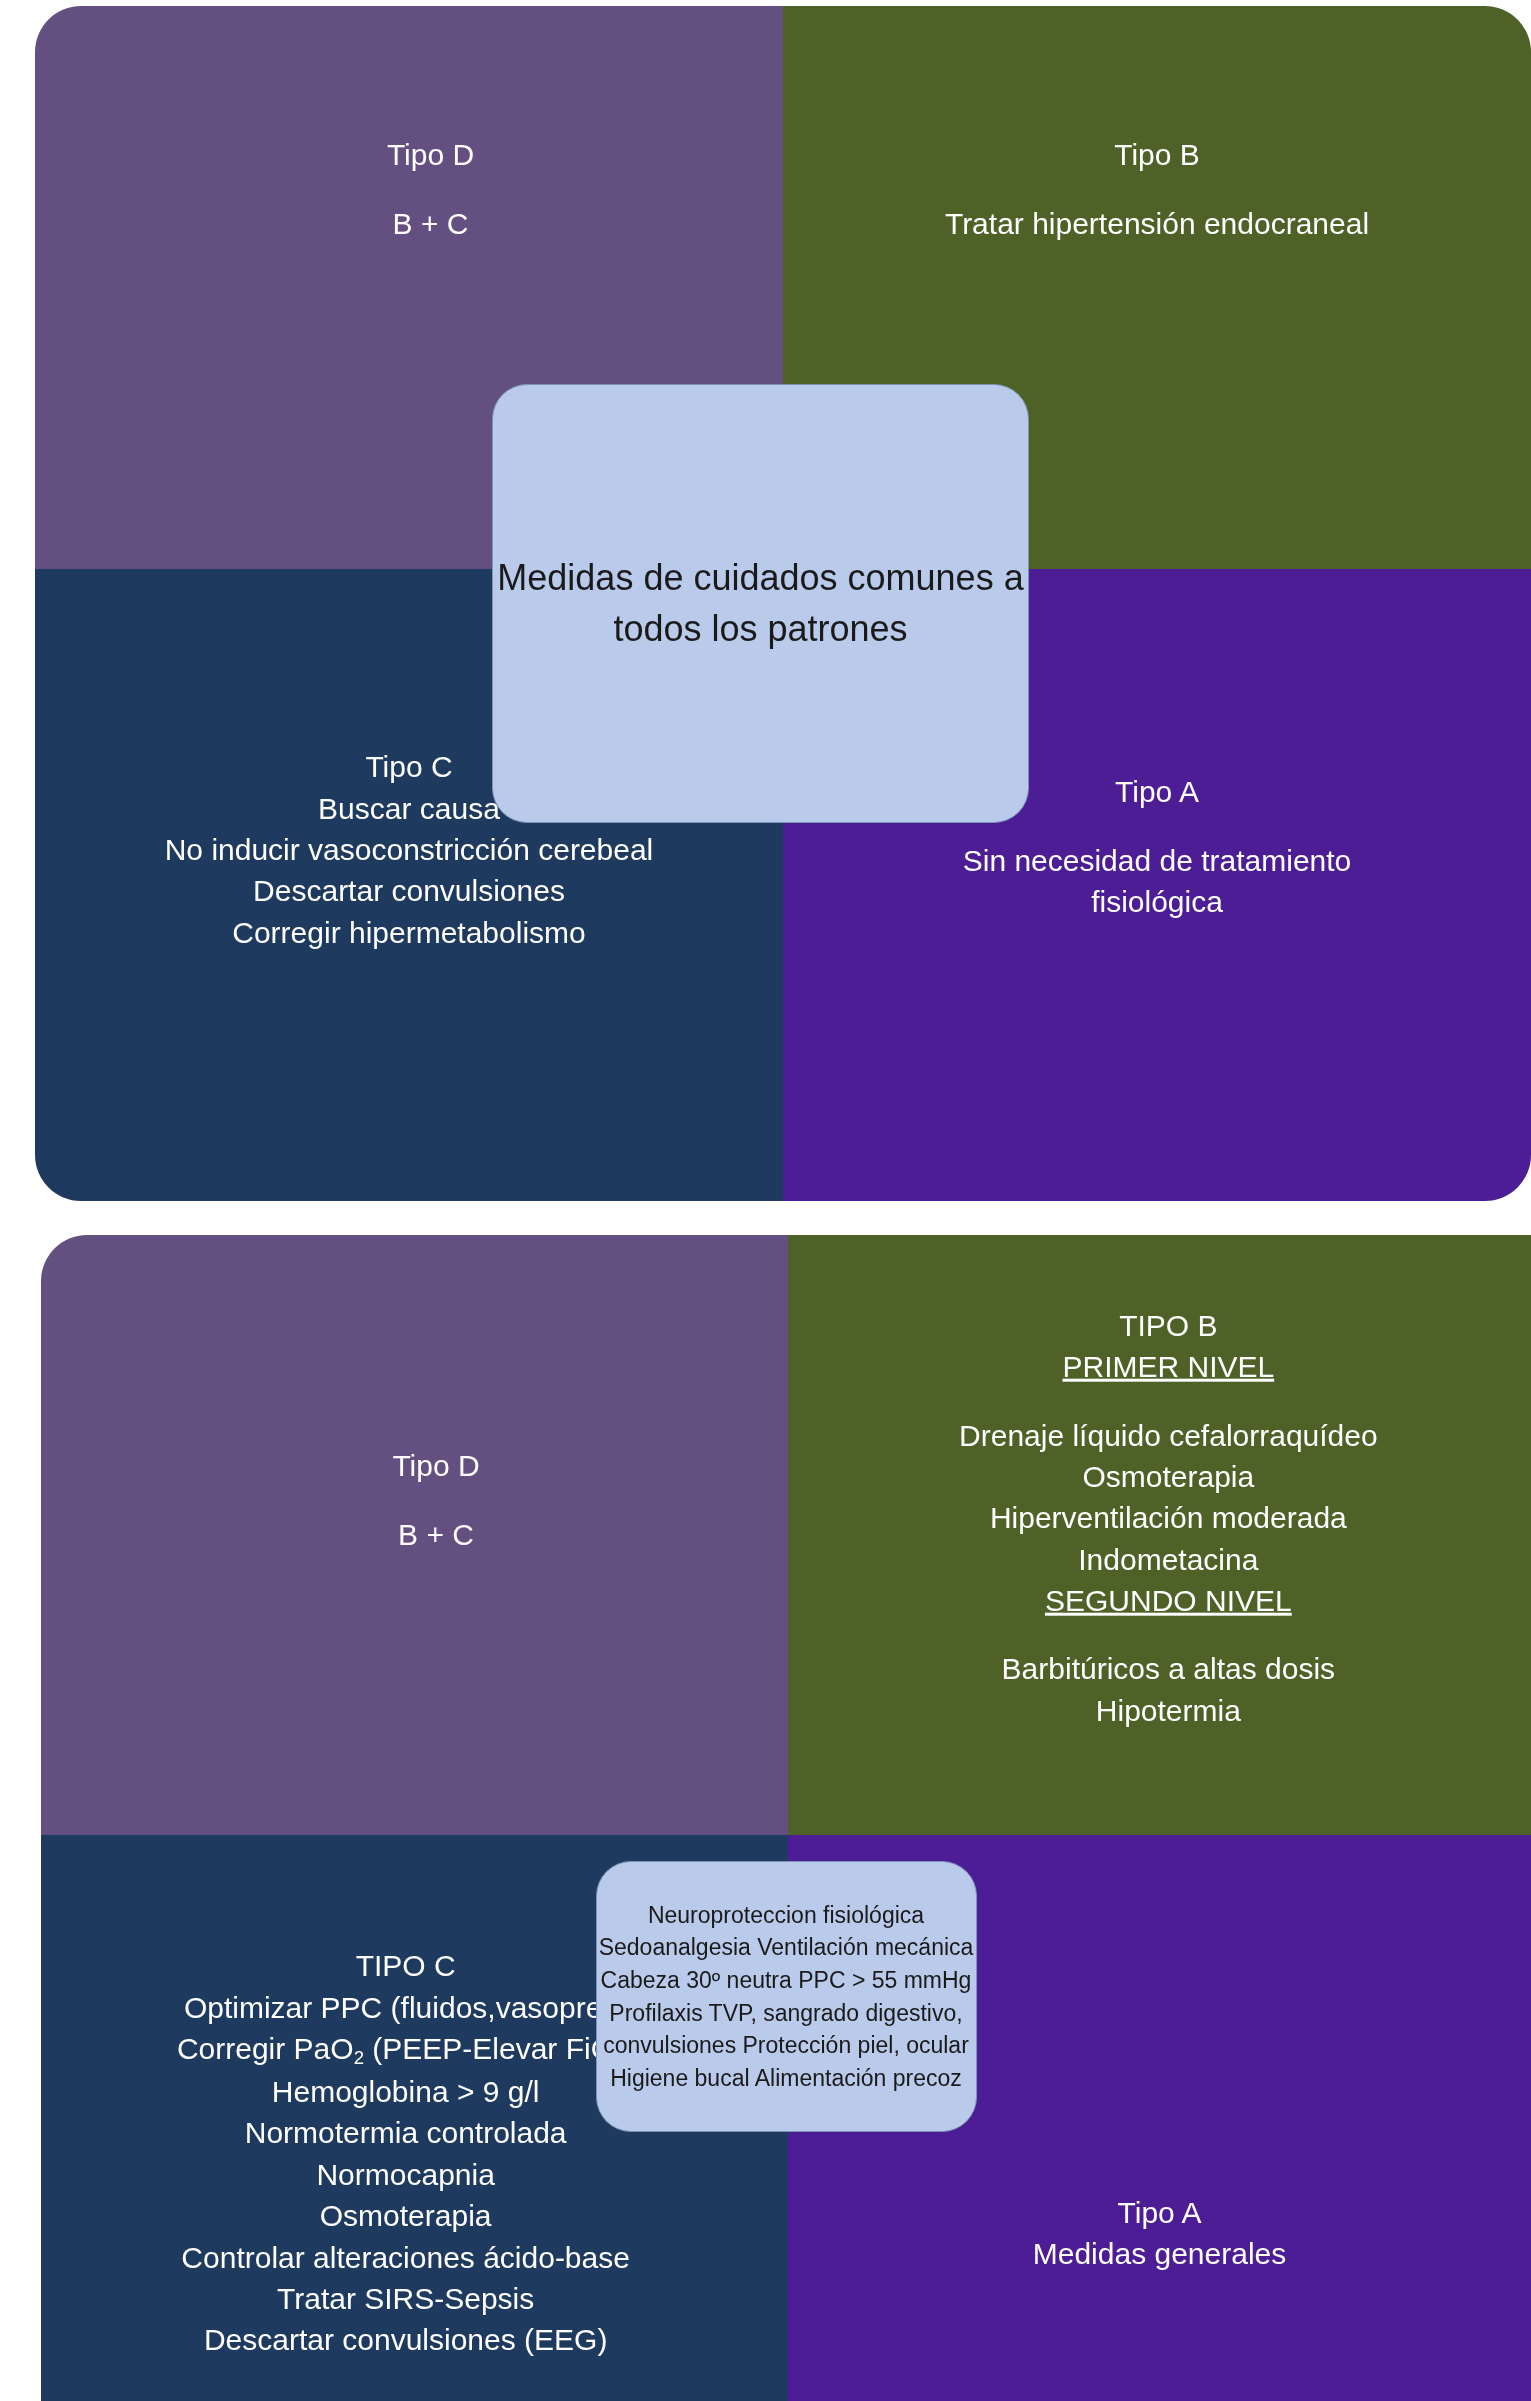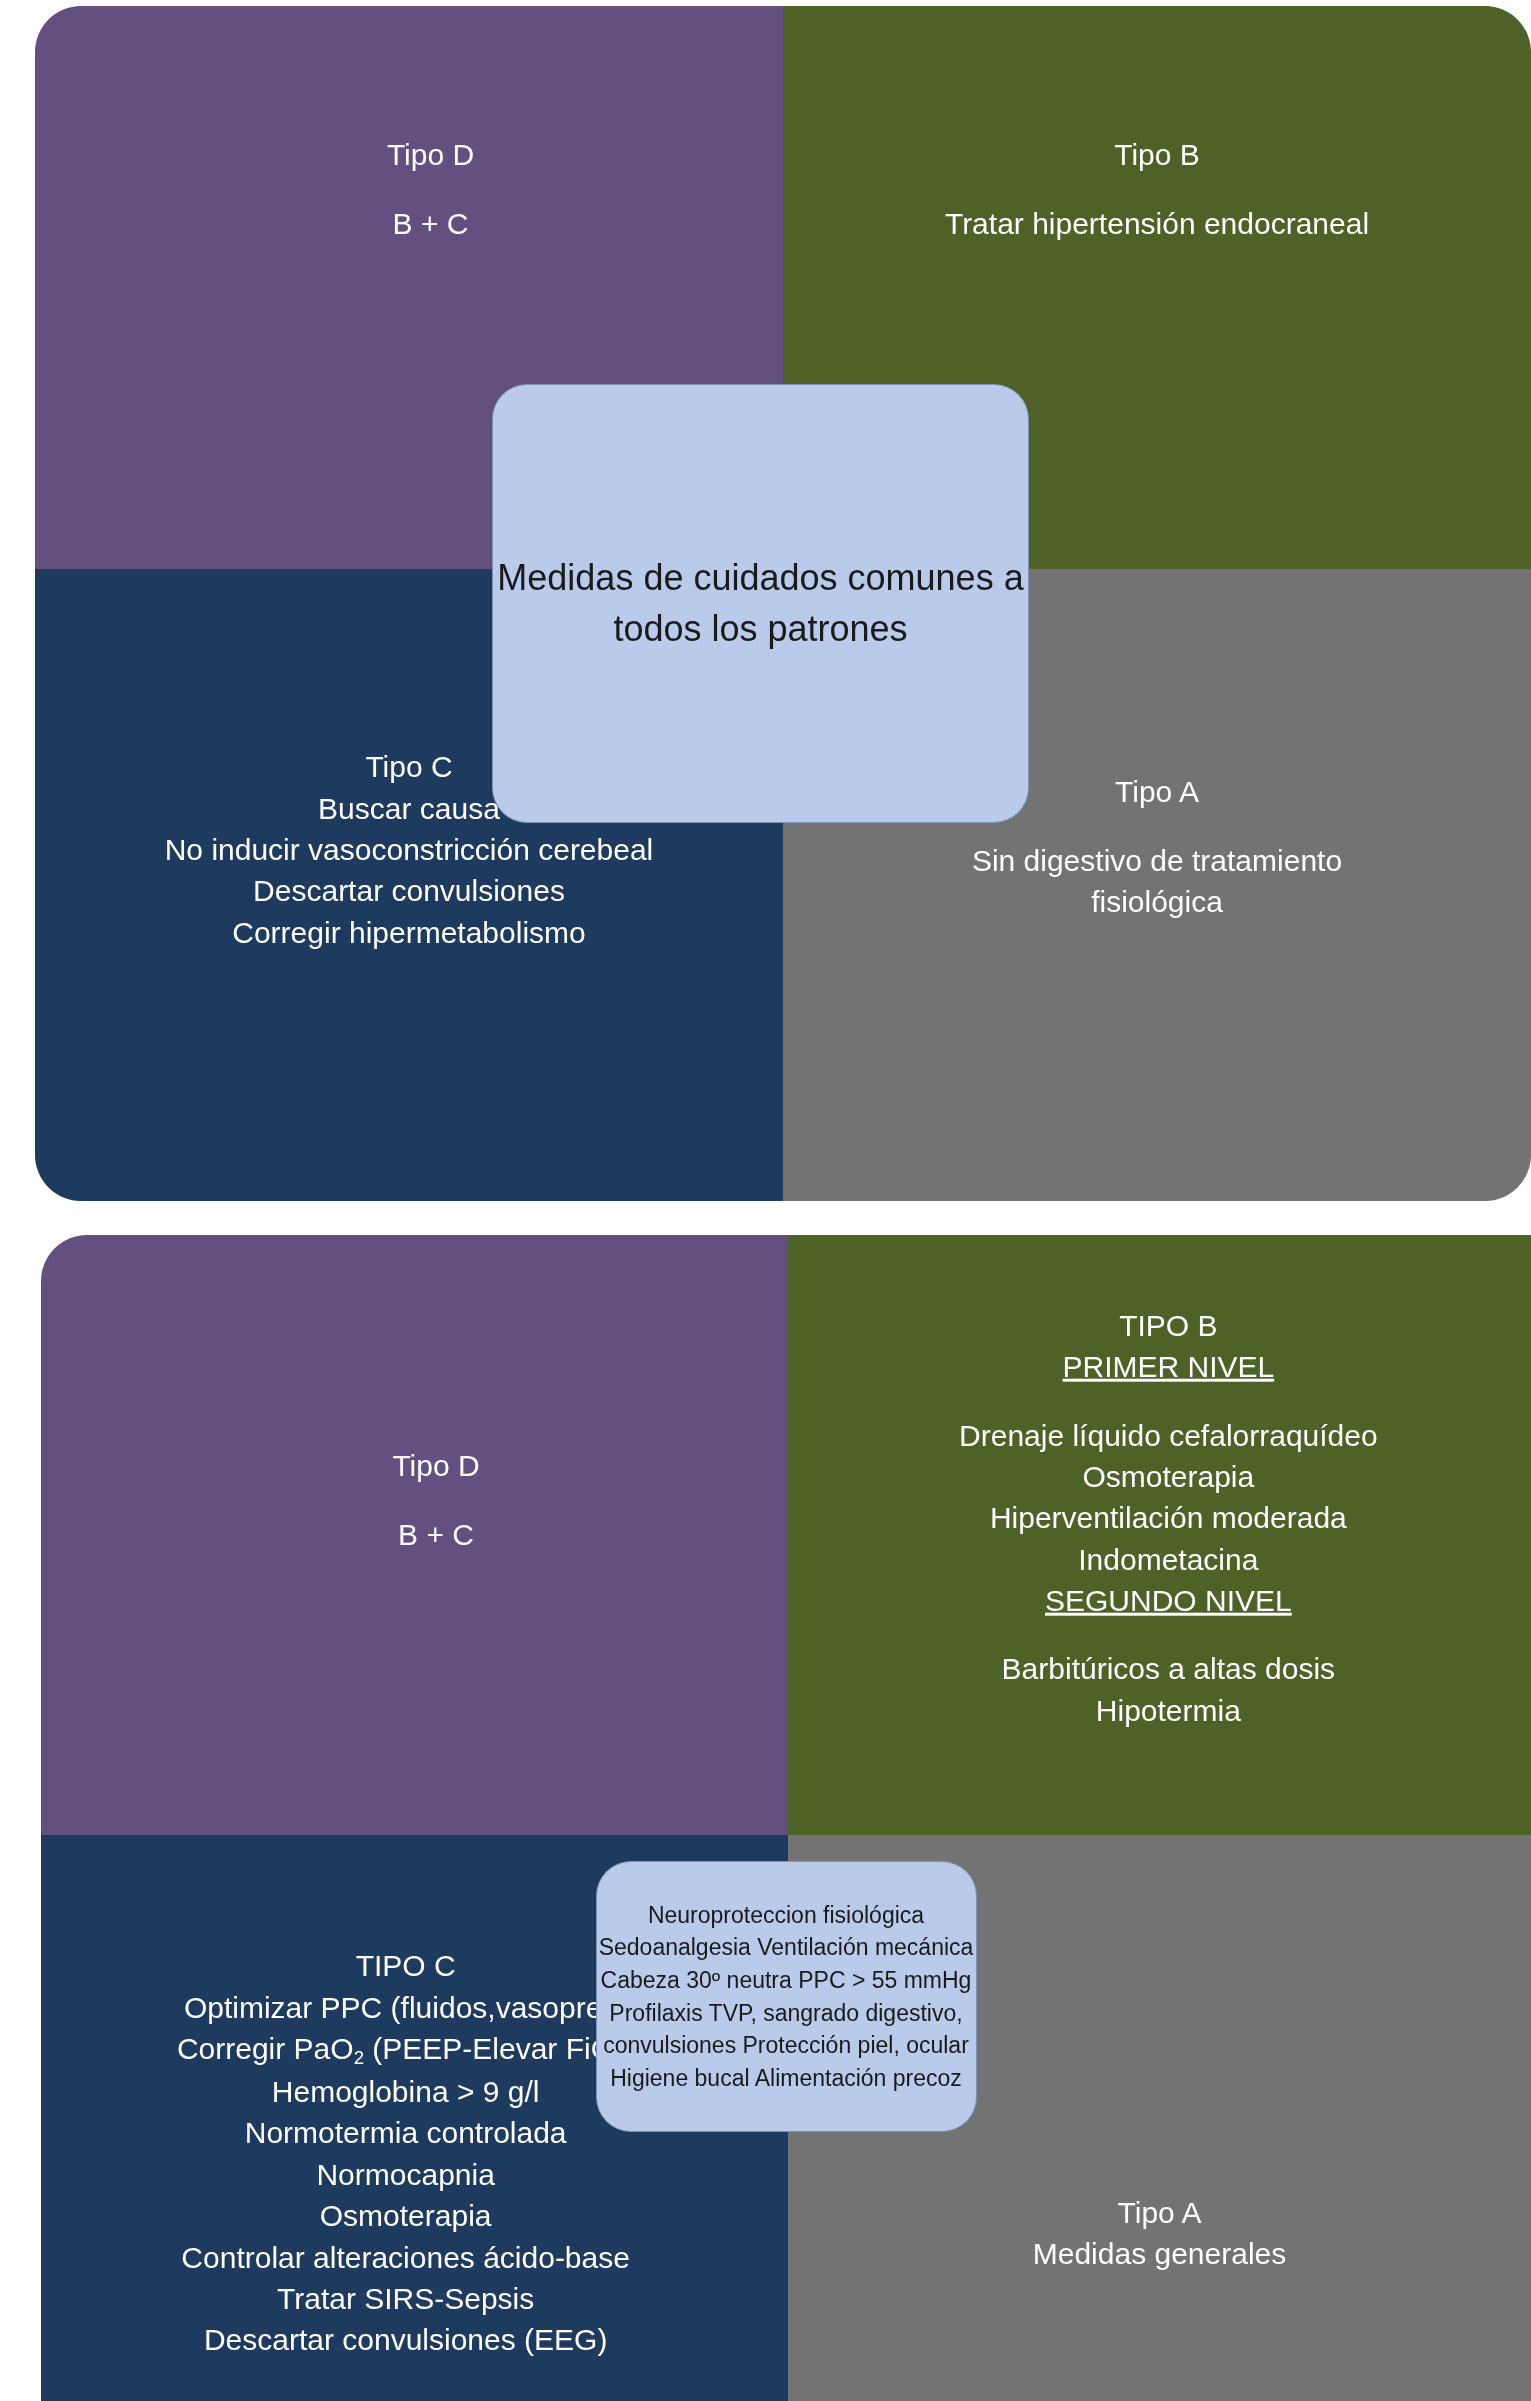--- a/index.html
+++ b/index.html
@@ -48,21 +48,21 @@
     position: absolute;
     left: 35px;
     top: 5.8px;
     width: 1495px;
     height: 1195px;
   }
 
   .q-purple { background: #644f81; padding-left: 43px; }
   .q-green  { background: #4e6228; }
   .q-blue   { background: #1f3a5f; }
-  .q-red    { background: #737373; }
+  .q-red    { background: #4c1d95; }
 
   
   #top-d {
     left: 0; top: 0; width: 748px; height: 563px;
     border-top-left-radius: 46px;
   }
   
   #top-b {
     left: 748px; top: 0; width: 748px; height: 563px;
     border-top-right-radius: 46px;
@@ -186,21 +186,21 @@
         <span class="ln">No inducir vasoconstricción cerebeal</span>
         <span class="ln">Descartar convulsiones</span>
         <span class="ln">Corregir hipermetabolismo</span>
       </div>
     </div>
 
     <div class="panel q-red fs-a-top" id="top-a">
       <div class="lines">
         <span class="ln">Tipo A</span>
         <span class="spacer"></span>
-        <span class="ln">Sin digestivo de tratamiento</span>
+        <span class="ln">Sin necesidad de tratamiento</span>
         <span class="ln">fisiológica</span>
       </div>
     </div>
 
     <div class="center-box" id="top-center">
       <div class="lines">
         <span class="ln">Medidas de cuidados</span>
         <span class="ln">comunes a todos los</span>
         <span class="ln">patrones</span>
       </div>

